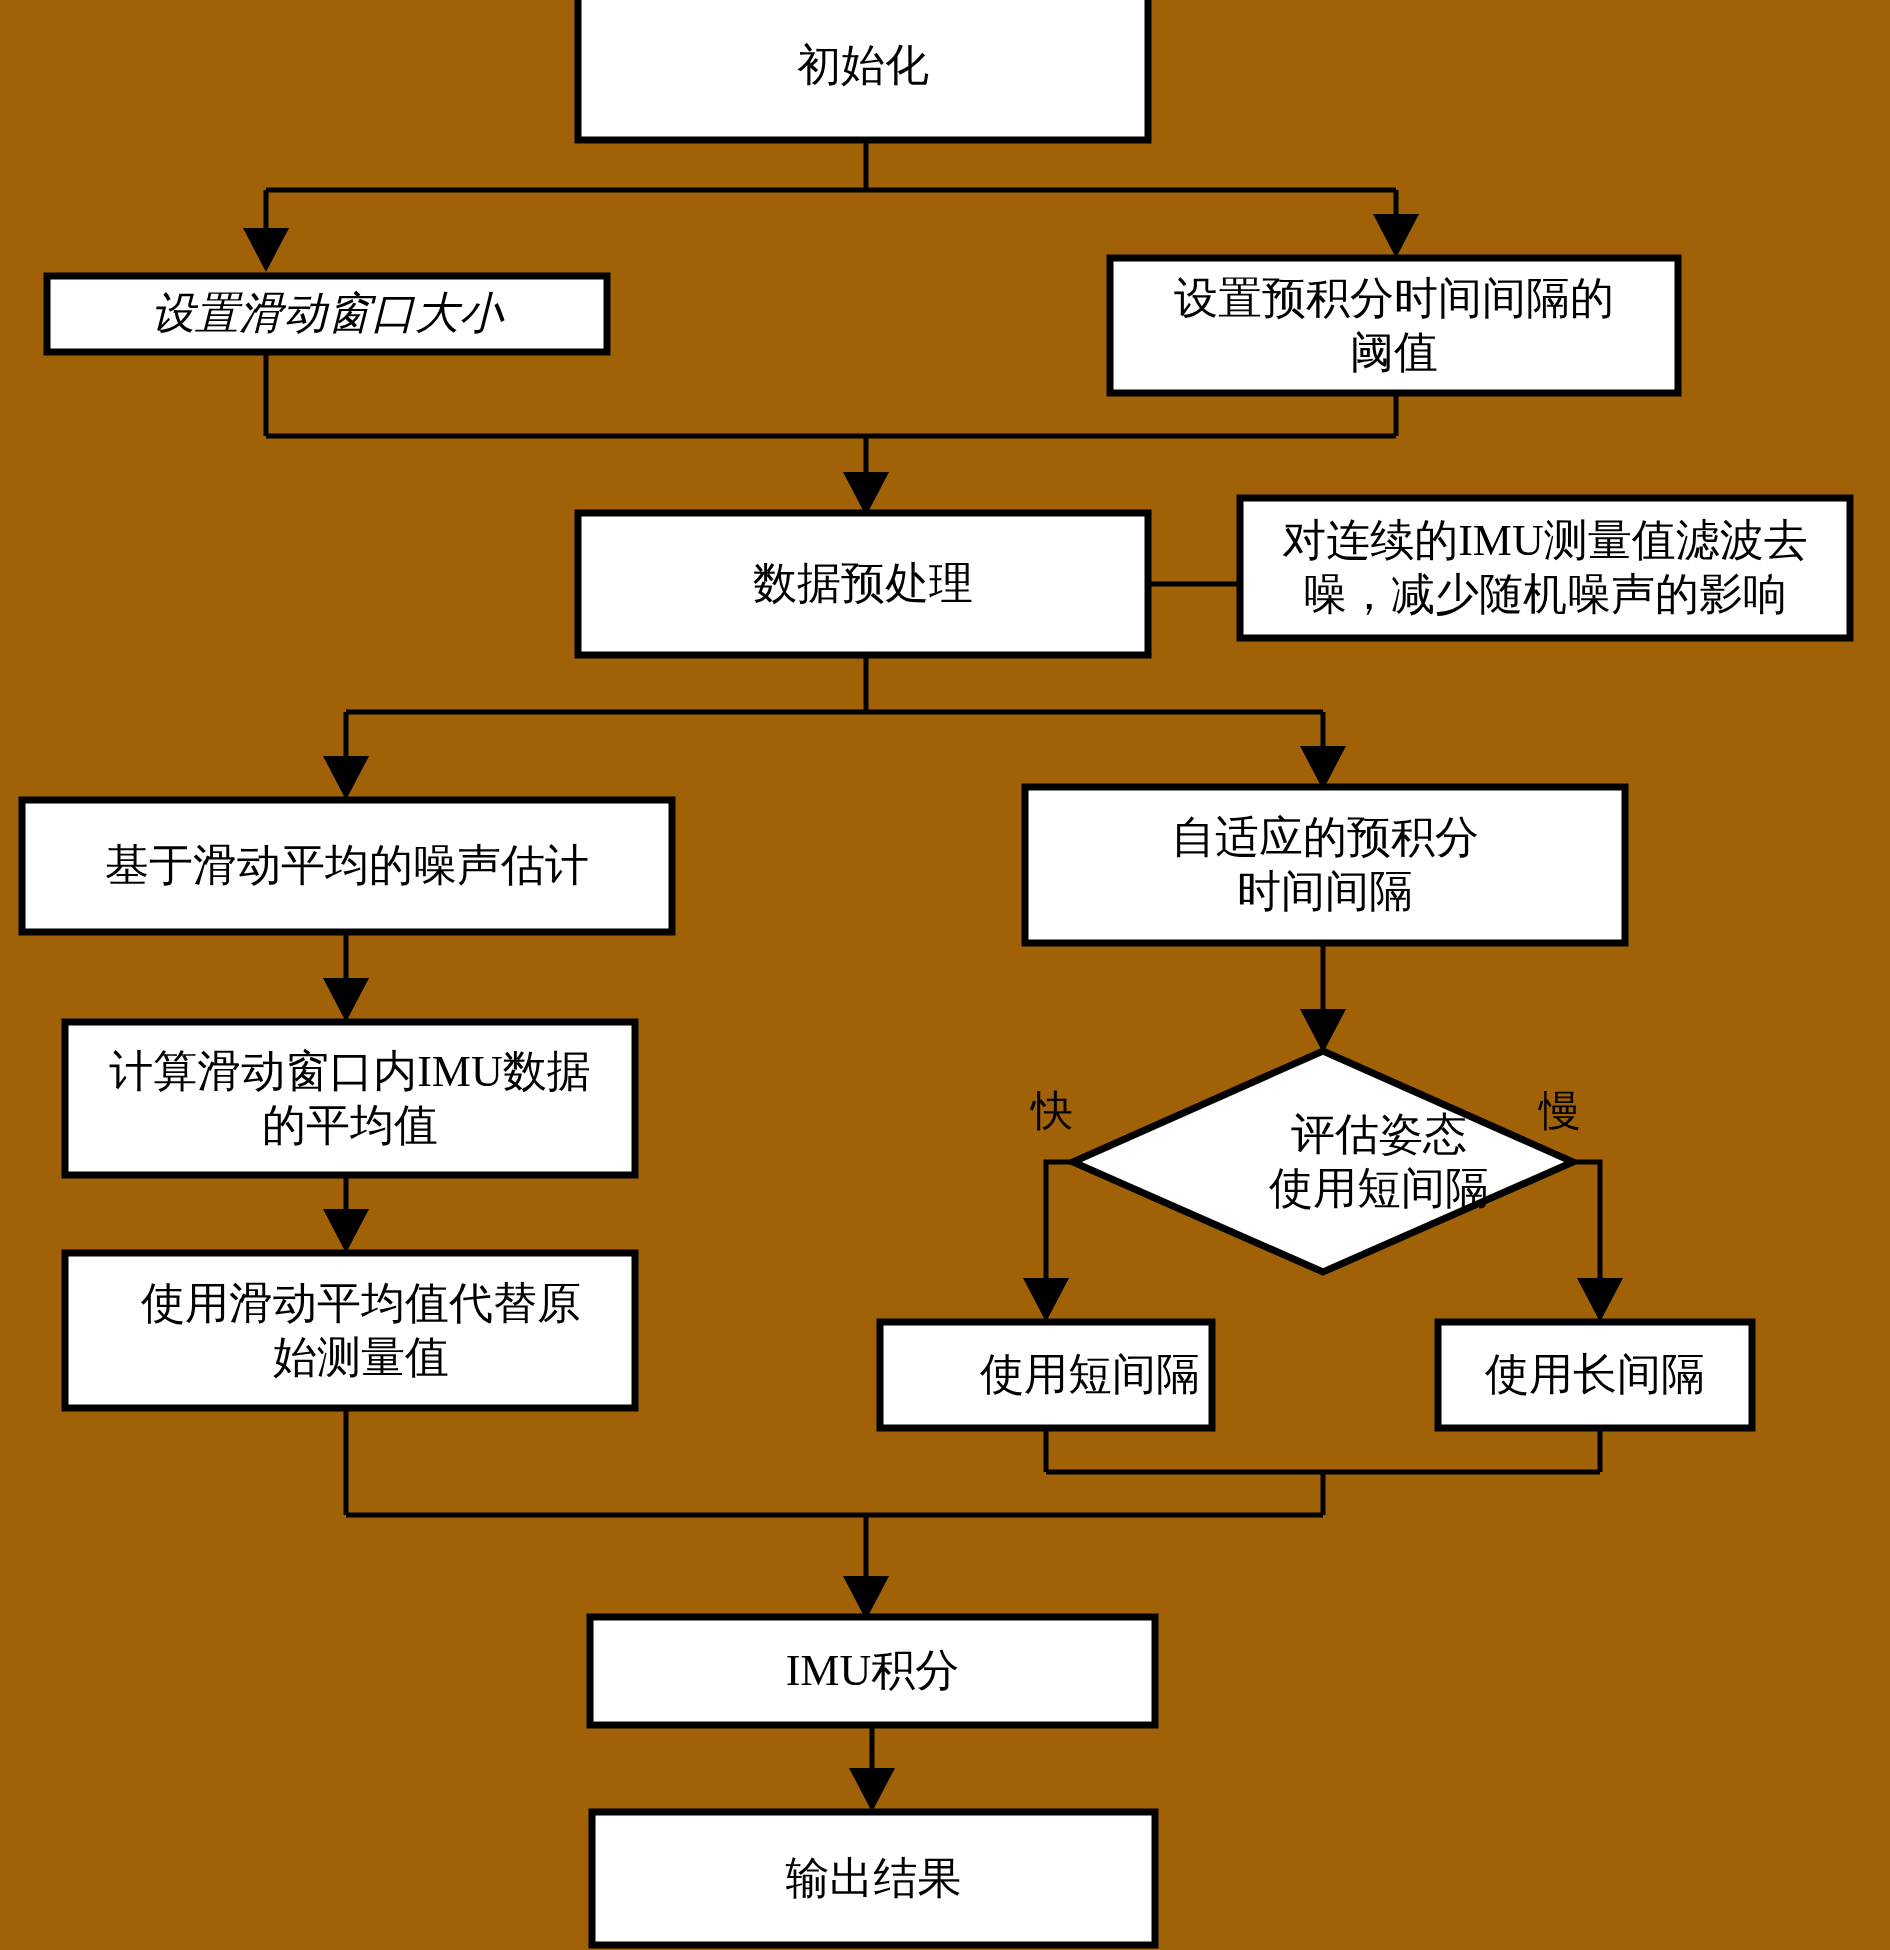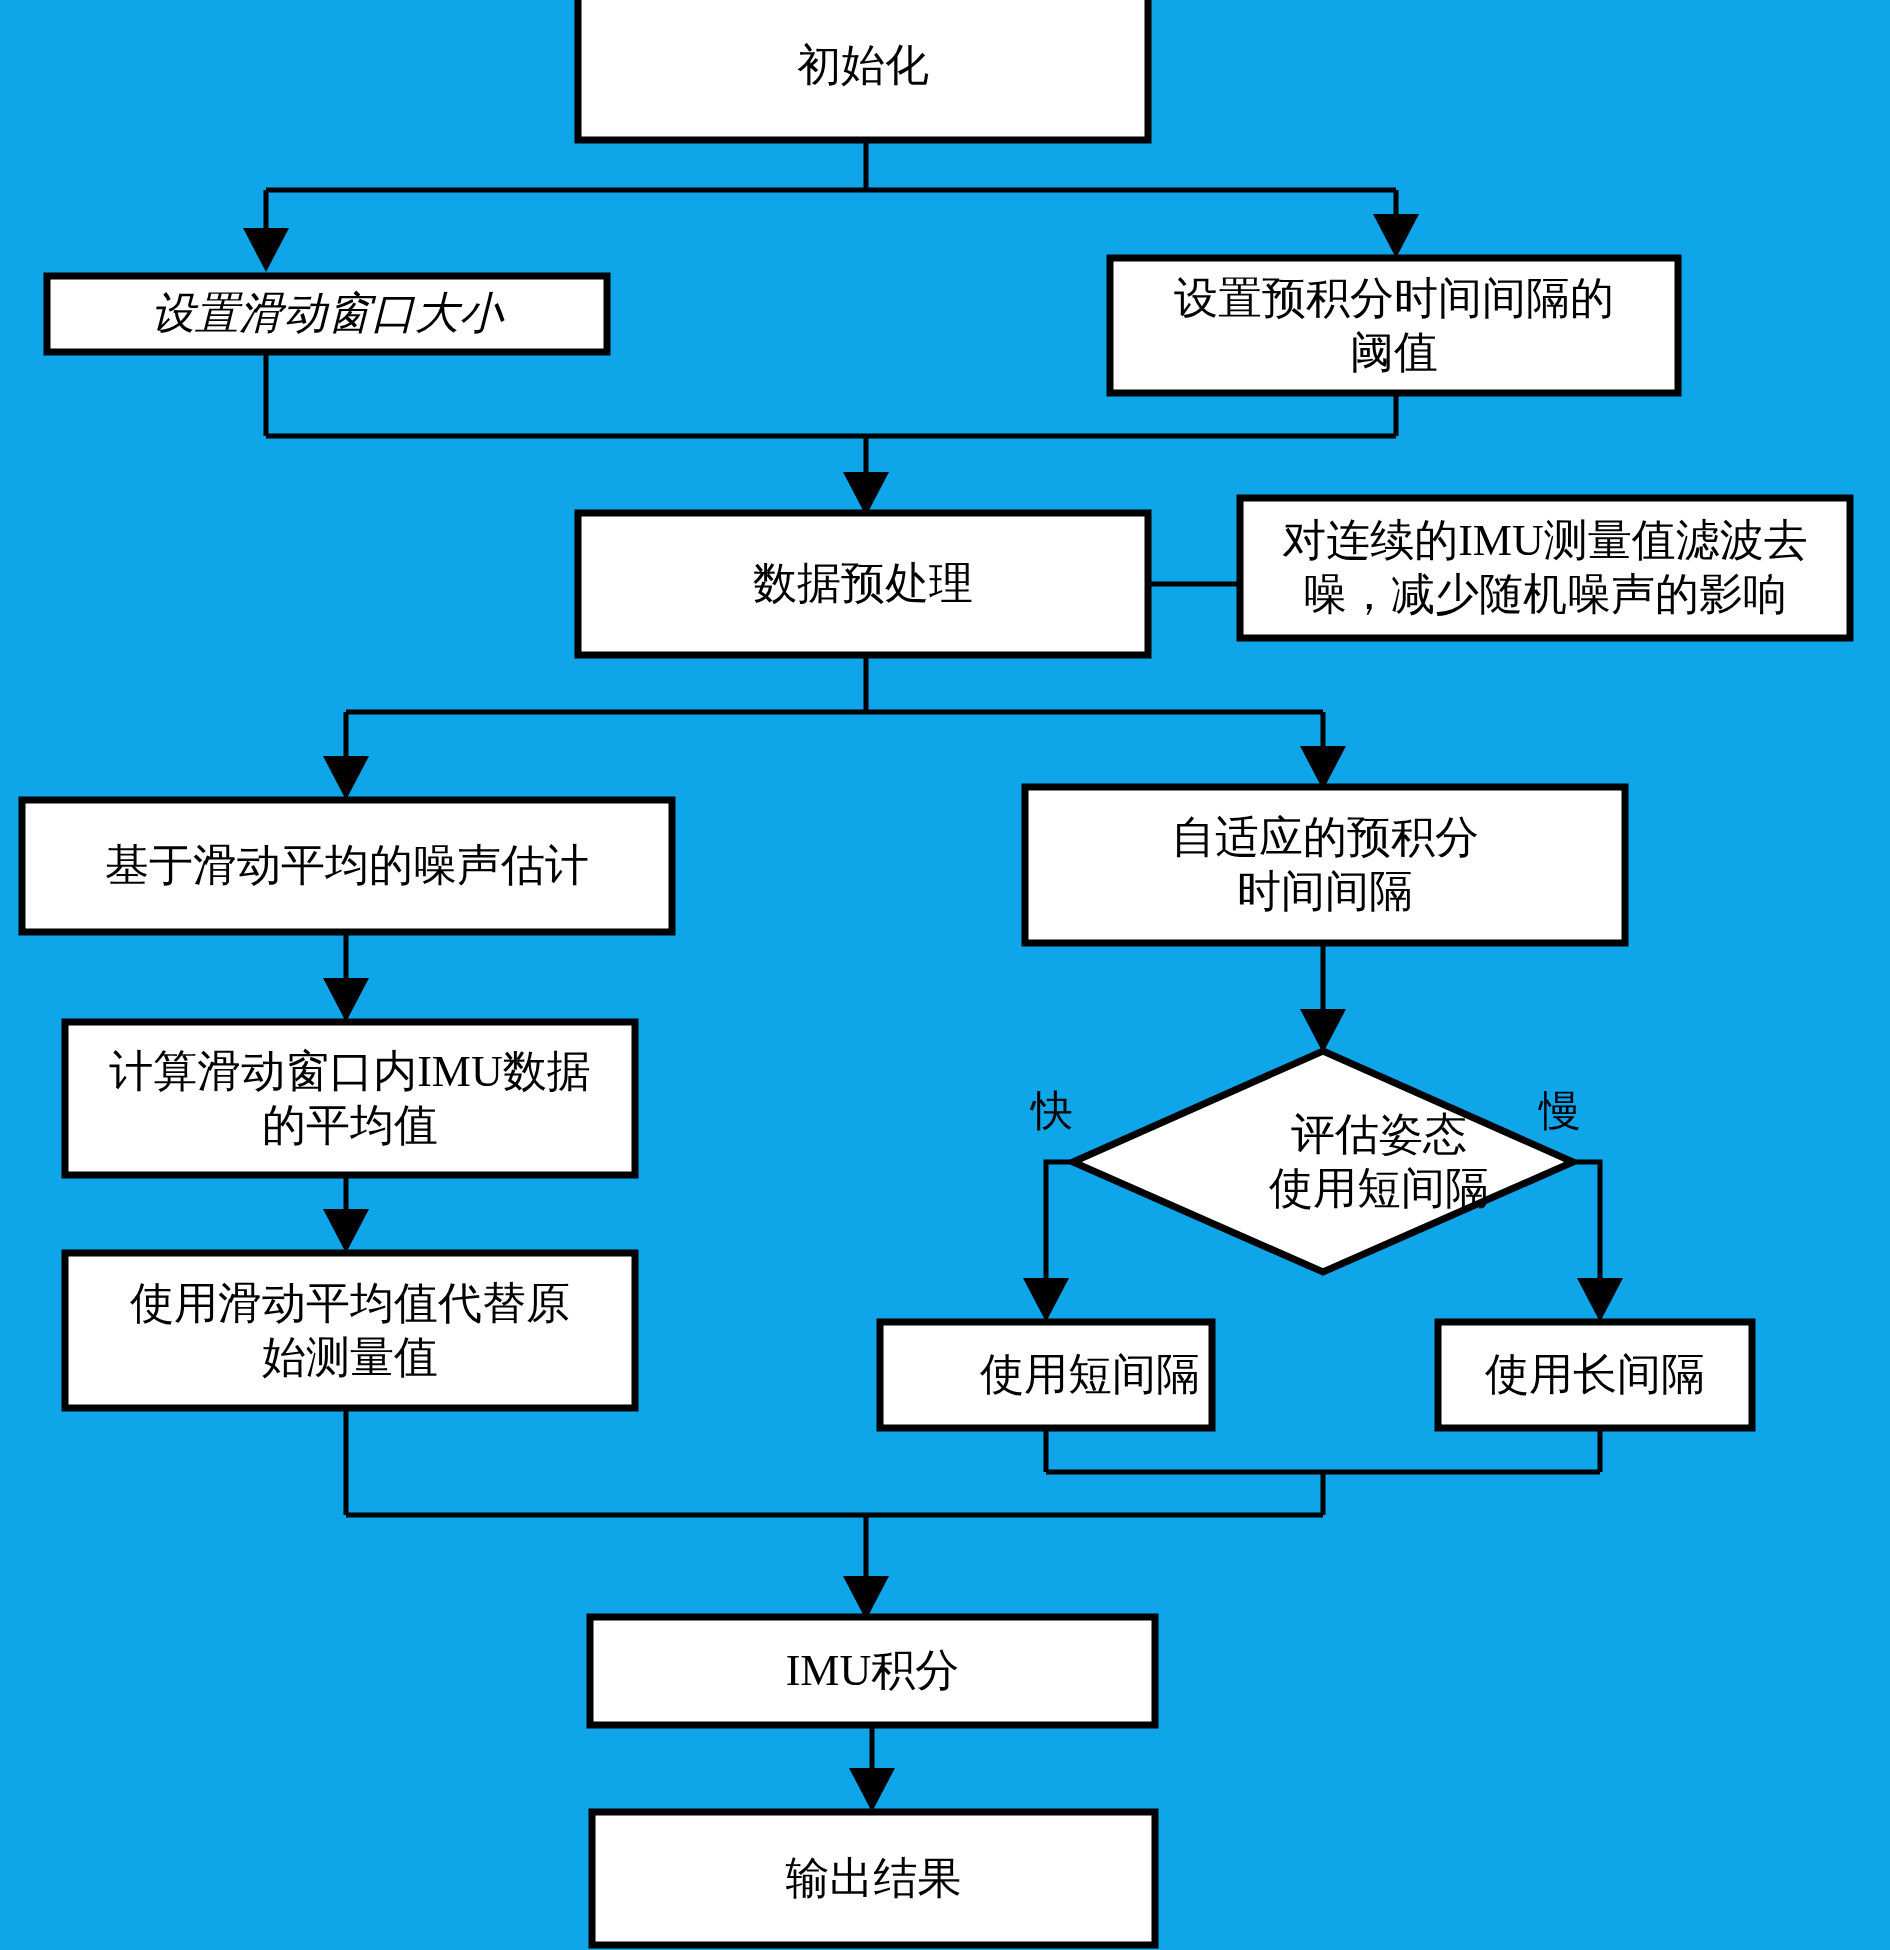--- a/index.html
+++ b/index.html
@@ -4,21 +4,21 @@
 <style>
   html, body {
     margin: 0;
     padding: 0;
     background: #ffffff;
   }
   #flowchart-root {
     position: relative;
     width: 1890px;
     height: 1950px;
-    background: #0ea5e9;
+    background: #a16207;
     font-family: "Liberation Serif", "DejaVu Serif", serif;
   }
   svg.chart-canvas {
     position: absolute;
     inset: 0;
     width: 1890px;
     height: 1950px;
     display: block;
   }
   .node-rect {
@@ -146,21 +146,21 @@
 
   <div class="node-text" style="left:22px; top:800px; width:650px; height:132px;text-align:right;">
     <span>基于滑动平均的噪声估计</span>
   </div>
 
   <div class="node-text" style="left:65px; top:1022px; width:570px; height:153px;">
     <span>计算滑动窗口内IMU数据</span>
     <span>的平均值</span>
   </div>
 
-  <div class="node-text" style="left:65px; top:1253px; width:570px; height:155px;">
+  <div class="node-text" style="left:76px; top:1253px; width:570px; height:155px;">
     <span>使用滑动平均值代替原</span>
     <span>始测量值</span>
   </div>
 
   <div class="node-text" style="left:1025px; top:787px; width:600px; height:156px;text-align:right;">
     <span>自适应的预积分</span>
     <span>时间间隔</span>
   </div>
 
   <div class="node-text" style="left:1179px; top:1061px; width:400px; height:202px;">

